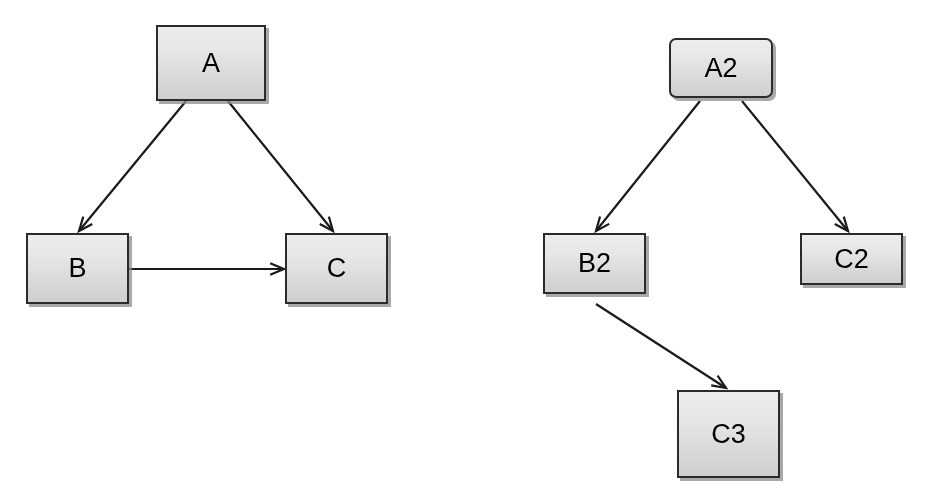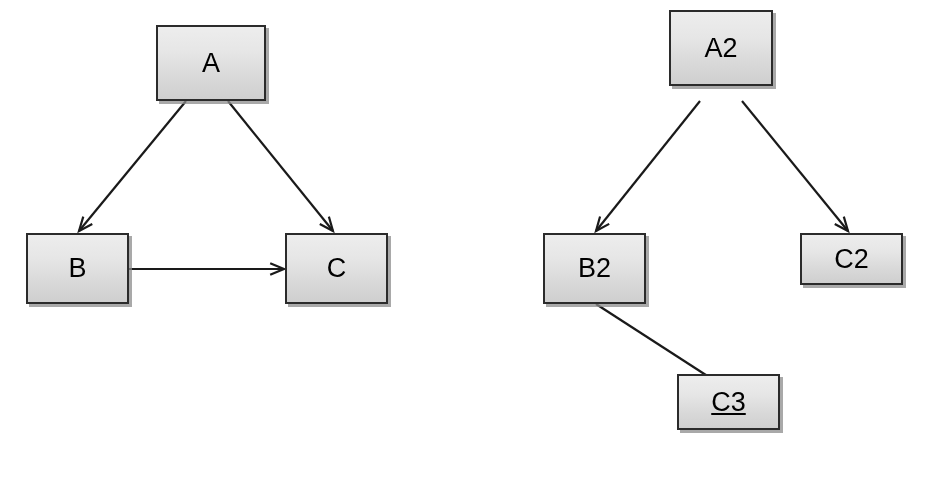--- a/index.html
+++ b/index.html
@@ -82,27 +82,27 @@
   <div id="nodes-group">
       <div class="node" style="left: 156px; top: 25px; width: 110px; height: 76px;">
         <span class="node-label">A</span>
       </div>
       <div class="node" style="left: 26px; top: 233px; width: 103px; height: 71px;">
         <span class="node-label">B</span>
       </div>
       <div class="node" style="left: 285px; top: 233px; width: 103px; height: 71px;">
         <span class="node-label">C</span>
       </div>
-      <div class="node" style="left: 669px; top: 10px; width: 104px; height: 76px;">
+      <div class="node" style="left: 669px; top: 38px; width: 104px; height: 60px; border-radius: 7px;">
         <span class="node-label">A2</span>
       </div>
-      <div class="node" style="left: 543px; top: 233px; width: 103px; height: 71px;">
+      <div class="node" style="left: 543px; top: 233px; width: 103px; height: 61px;">
         <span class="node-label">B2</span>
       </div>
       <div class="node" style="left: 800px; top: 233px; width: 103px; height: 52px;">
         <span class="node-label">C2</span>
       </div>
-      <div class="node" style="left: 677px; top: 374px; width: 103px; height: 56px; text-decoration: underline;">
+      <div class="node" style="left: 677px; top: 390px; width: 103px; height: 88px;">
         <span class="node-label">C3</span>
       </div>
     </div>
 
 </div>
 
 </body></html>

